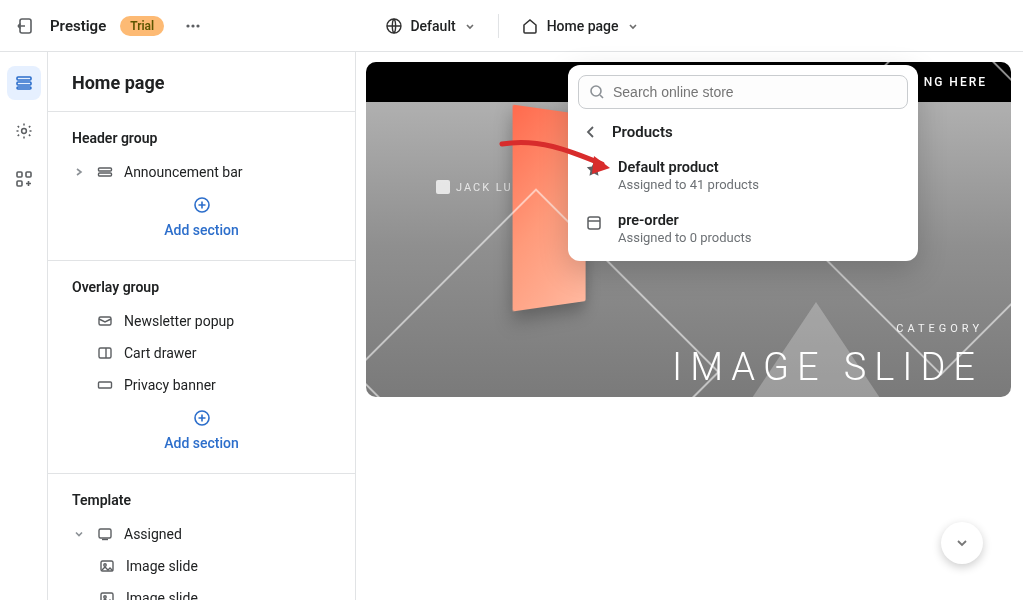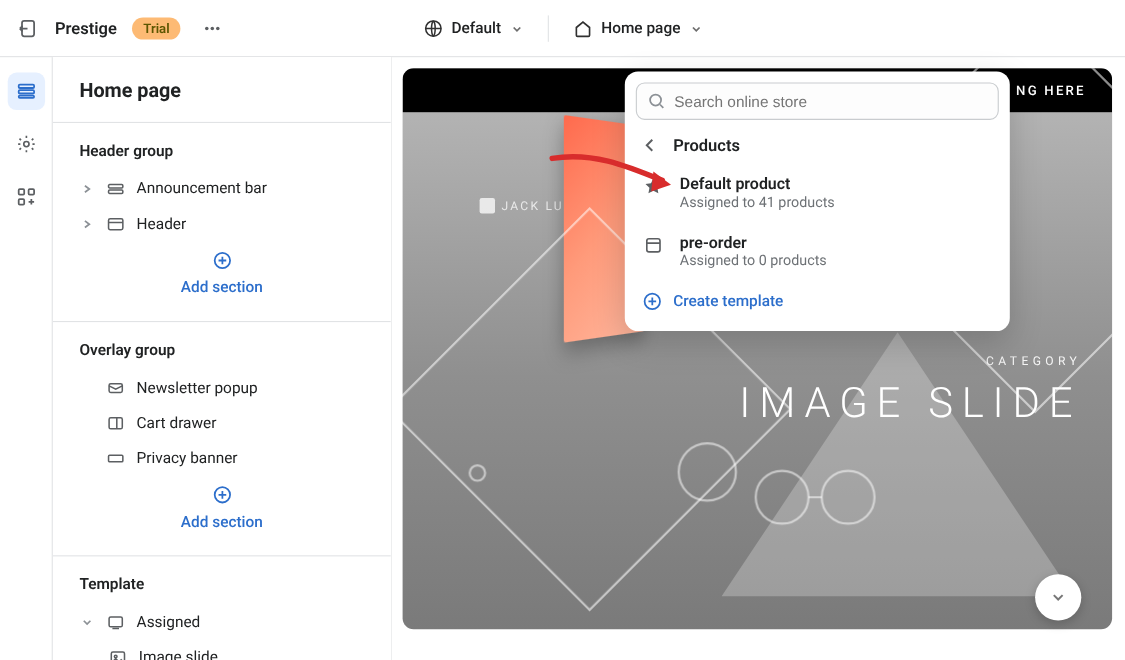--- a/index.html
+++ b/index.html
@@ -126,21 +126,21 @@
   .preview {
     position: absolute;
     top: 52px;
     left: 356px;
     right: 0;
     height: 548px;
     padding: 10px 12px 0 10px;
   }
   .stage {
     width: 100%;
-    height: 510px;
+    height: 335px;
     border-radius: 10px;
     overflow: hidden;
     position: relative;
     background: linear-gradient(180deg, #b9b9b9 0%, #8f8f8f 55%, #7a7a7a 100%);
   }
   .announcement {
     height: 40px;
     background: #000;
     color: #fff;
     display: flex;
@@ -367,34 +367,20 @@
         </span>
       <span class="icon">
           <svg width="16" height="16" viewBox="0 0 16 16" fill="none" stroke="currentColor" stroke-width="1.4">
             <rect x="1.5" y="4" width="13" height="3" rx="1"></rect>
             <rect x="1.5" y="9" width="13" height="3" rx="1"></rect>
           </svg>
         </span>
       <span>Announcement bar</span>
     </div>
 
-    <div class="row">
-      <span class="chev">
-          <svg width="10" height="10" viewBox="0 0 10 10" fill="none" stroke="currentColor" stroke-width="1.6">
-            <path d="M3 2l4 3-4 3"></path>
-          </svg>
-        </span>
-      <span class="icon">
-          <svg width="16" height="16" viewBox="0 0 16 16" fill="none" stroke="currentColor" stroke-width="1.4">
-            <rect x="1.5" y="3" width="13" height="10" rx="1.5"></rect>
-            <path d="M1.5 6.5h13"></path>
-          </svg>
-        </span>
-      <span>Header</span>
-    </div>
 
     <div class="add-section">
       <span class="plus-circle">
           <svg width="18" height="18" viewBox="0 0 18 18" fill="none" stroke="currentColor" stroke-width="1.6">
             <circle cx="9" cy="9" r="7"></circle>
             <path d="M9 5.5v7M5.5 9h7"></path>
           </svg>
         </span>
       <span>Add section</span>
     </div>
@@ -562,29 +548,20 @@
           <rect x="3" y="3" width="12" height="12" rx="2"></rect>
           <path d="M3 7h12"></path>
         </svg>
     </span>
     <div class="tmpl-body">
       <div class="name">pre-order</div>
       <div class="sub">Assigned to 0 products</div>
     </div>
   </div>
 
-  <div class="create-row">
-    <span>
-      <svg width="18" height="18" viewBox="0 0 18 18" fill="none" stroke="currentColor" stroke-width="1.6">
-          <circle cx="9" cy="9" r="7"></circle>
-          <path d="M9 5.5v7M5.5 9h7"></path>
-        </svg>
-    </span>
-    <span>Create template</span>
-  </div>
 </div>
 
 <div class="arrow">
   <svg width="120" height="46" viewBox="0 0 120 46">
     <path d="M4 8 C 40 2, 70 14, 104 28" fill="none" stroke="#d82c2c" stroke-width="5" stroke-linecap="round"></path>
     <path d="M112 32 L96 20 L94 38 Z" fill="#d82c2c"></path>
   </svg>
 </div>
 
 </body></html>

